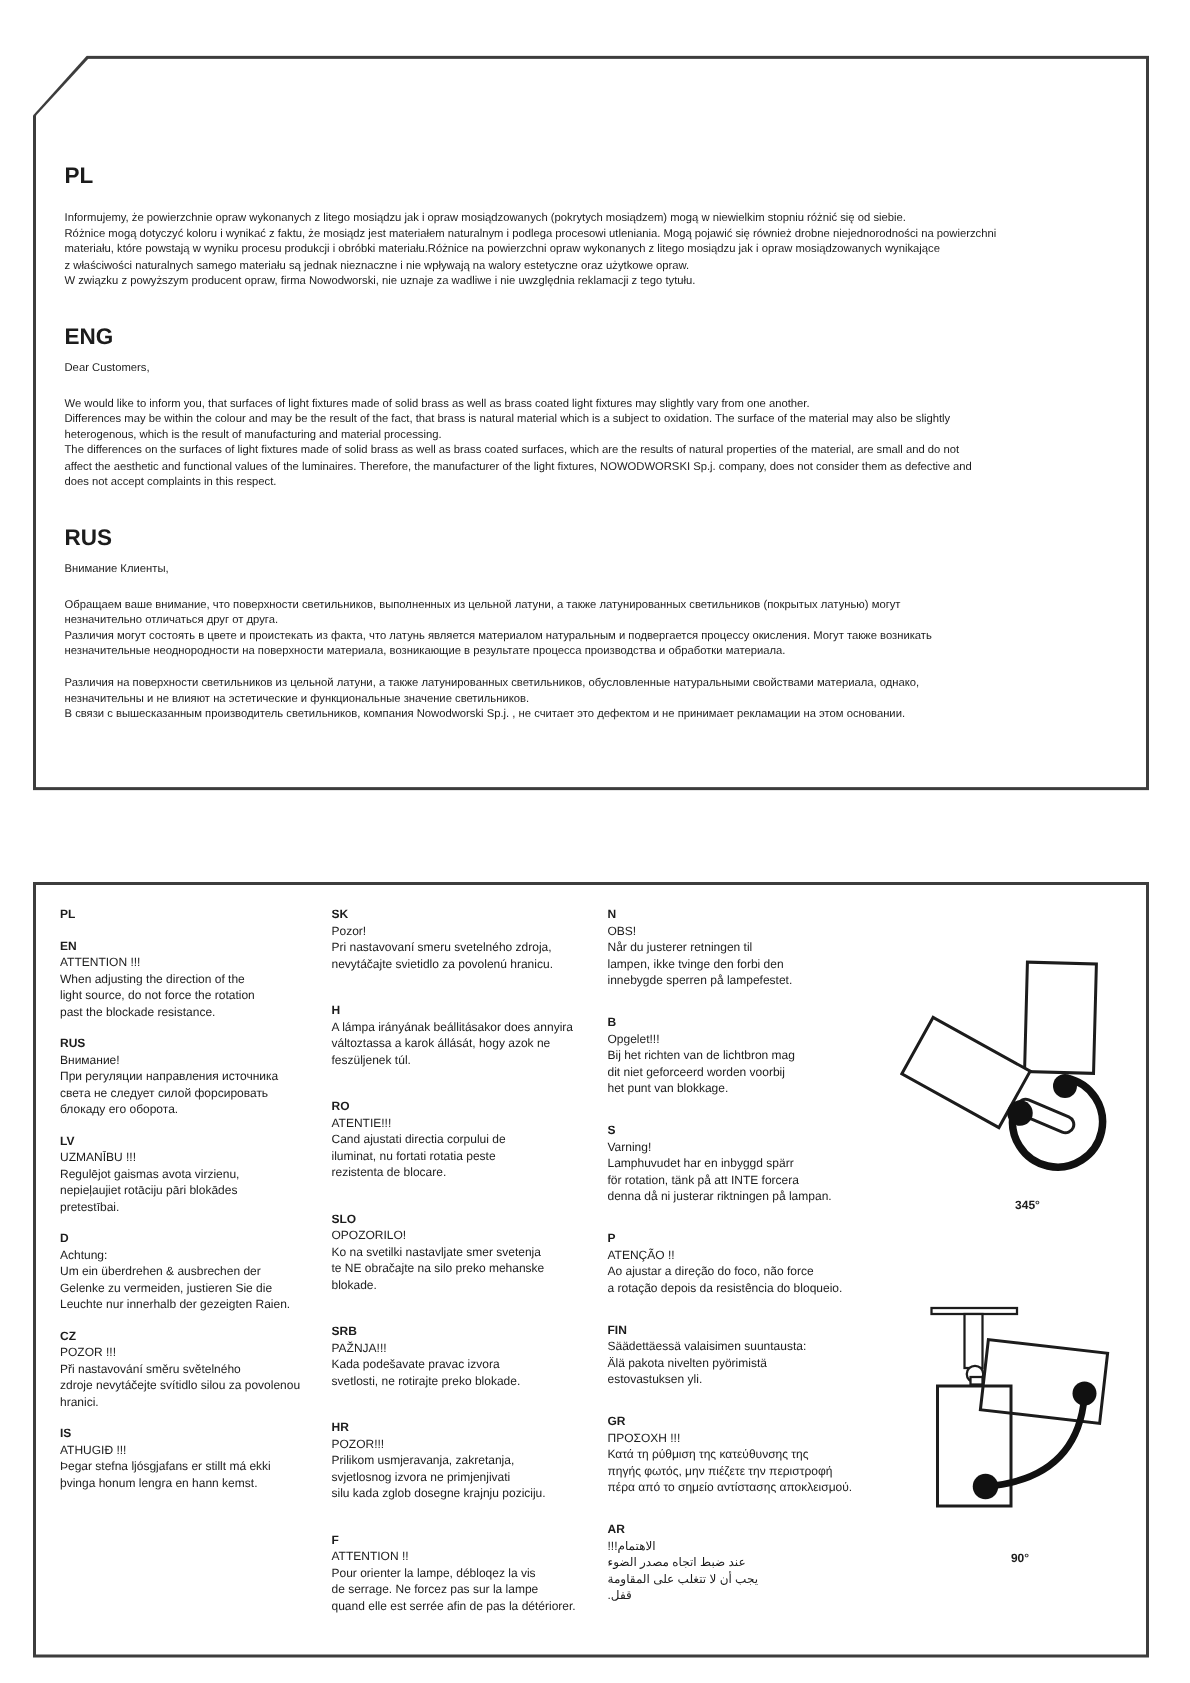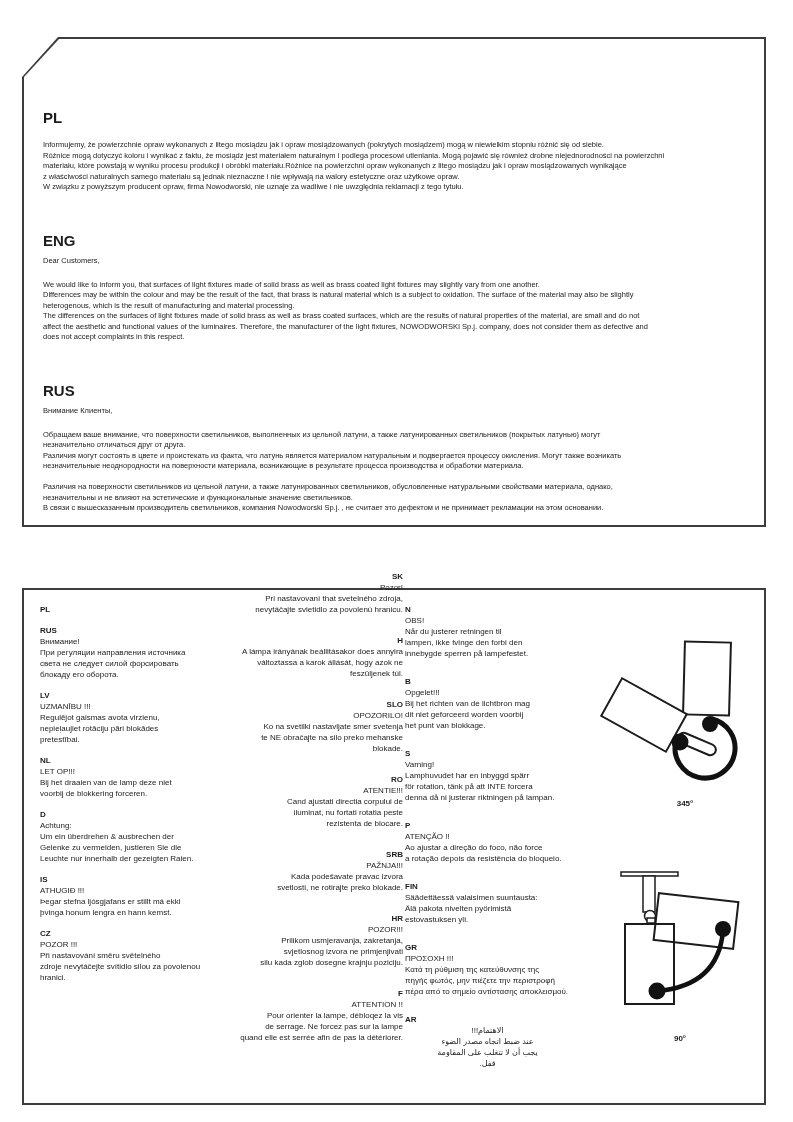--- a/index.html
+++ b/index.html
@@ -14,41 +14,41 @@
     position:absolute; left:22px; top:37px; width:744px; height:490px;
     background:#3d3d3d;
     clip-path:polygon(0 40px, 36px 0, 100% 0, 100% 100%, 0 100%);
   }
   .frame-top .inner {
     position:absolute; inset:2px; background:#fff;
     clip-path:polygon(0 38px, 35px 0, 100% 0, 100% 100%, 0 100%);
   }
   .notice-content { position:absolute; left:43px; top:110px; width:706px; }
   .section { margin:0; }
-  .section + .section { margin-top:40px; }
+  .section + .section { margin-top:24px; }
   .section-code { font-size:15px; font-weight:bold; line-height:15px; margin:0; }
   .salutation { font-size:7.5px; line-height:9px; margin:8px 0 0 0; }
   .salutation.bold { font-weight:bold; }
   .body-text { font-size:7.5px; line-height:10.5px; margin:15px 0 0 0; white-space:pre-line; }
 
   
   .frame-bottom {
     position:absolute; left:22px; top:588px; width:744px; height:517px;
     border:2px solid #3d3d3d; box-sizing:border-box; background:#fff;
   }
   .wcol { position:absolute; }
   .wcol-1 { left:40px;  top:604px; width:176px; }
-  .wcol-2 { left:221px; top:571px; width:182px;text-align:right; }
+  .wcol-2 { left:221px; top:604px; width:182px; }
   .wcol-3 { left:405px; top:604px; width:172px; }
   .wcol-1 .entry { margin-bottom:10px; }
   .wcol-2 .entry { margin-bottom:20px; }
   .wcol-3 .entry { margin-bottom:17px; }
   .entry .code { font-size:8px; line-height:11px; font-weight:bold; }
   .entry .wtext { font-size:8px; line-height:11px; white-space:pre-line; }
-  .entry .wtext.rtl { direction:rtl; text-align:center; width:165px; }
+  .entry .wtext.rtl { direction:rtl; text-align:left; width:165px; }
 
   .diagram { position:absolute; }
   .diagram text { font-family:"Liberation Sans","DejaVu Sans",sans-serif; }
 </style>
 </head>
 <body>
 
 <div class="page">
 
   <div class="frame-top">
@@ -88,87 +88,88 @@
     </div>
   </div>
 
   <div class="frame-bottom"></div>
 
   <div class="wcol wcol-1">
     <div class="entry">
       <div class="code">PL</div>
     </div>
     <div class="entry">
+      <div class="code">EN</div>
+      <div class="wtext">ATTENTION !!!
+When adjusting the direction of the
+light source, do not force the rotation
+past the blockade resistance.</div>
+    </div>
+    <div class="entry">
       <div class="code">RUS</div>
       <div class="wtext">Внимание!
 При регуляции направления источника
 света не следует силой форсировать
 блокаду его оборота.</div>
     </div>
     <div class="entry">
       <div class="code">LV</div>
       <div class="wtext">UZMANĪBU !!!
 Regulējot gaismas avota virzienu,
 nepieļaujiet rotāciju pāri blokādes
 pretestībai.</div>
     </div>
     <div class="entry">
-      <div class="code">NL</div>
-      <div class="wtext">LET OP!!!
-Bij het draaien van de lamp deze niet
-voorbij de blokkering forceren.</div>
-    </div>
-    <div class="entry">
       <div class="code">D</div>
       <div class="wtext">Achtung:
 Um ein überdrehen &amp; ausbrechen der
 Gelenke zu vermeiden, justieren Sie die
 Leuchte nur innerhalb der gezeigten Raien.</div>
     </div>
     <div class="entry">
-      <div class="code">IS</div>
-      <div class="wtext">ATHUGIÐ !!!
-Þegar stefna ljósgjafans er stillt má ekki
-þvinga honum lengra en hann kemst.</div>
-    </div>
-    <div class="entry">
       <div class="code">CZ</div>
       <div class="wtext">POZOR !!!
 Při nastavování směru světelného
 zdroje nevytáčejte svítidlo silou za povolenou
 hranici.</div>
     </div>
+    <div class="entry">
+      <div class="code">IS</div>
+      <div class="wtext">ATHUGIÐ !!!
+Þegar stefna ljósgjafans er stillt má ekki
+þvinga honum lengra en hann kemst.</div>
+    </div>
   </div>
 
   <div class="wcol wcol-2">
     <div class="entry">
       <div class="code">SK</div>
       <div class="wtext">Pozor!
-Pri nastavovaní that svetelného zdroja,
+Pri nastavovaní smeru svetelného zdroja,
 nevytáčajte svietidlo za povolenú hranicu.</div>
     </div>
     <div class="entry">
       <div class="code">H</div>
       <div class="wtext">A lámpa irányának beállitásakor does annyira
 változtassa a karok állását, hogy azok ne
 feszüljenek túl.</div>
+    </div>
+    <div class="entry">
+      <div class="code">RO</div>
+      <div class="wtext">ATENTIE!!!
+Cand ajustati directia corpului de
+iluminat, nu fortati rotatia peste
+rezistenta de blocare.</div>
     </div>
     <div class="entry">
       <div class="code">SLO</div>
       <div class="wtext">OPOZORILO!
 Ko na svetilki nastavljate smer svetenja
 te NE obračajte na silo preko mehanske
 blokade.</div>
-    </div>
-    <div class="entry">
-      <div class="code">RO</div>
-      <div class="wtext">ATENTIE!!!
-Cand ajustati directia corpului de
-iluminat, nu fortati rotatia peste
-rezistenta de blocare.</div>
     </div>
     <div class="entry">
       <div class="code">SRB</div>
       <div class="wtext">PAŽNJA!!!
 Kada podešavate pravac izvora
 svetlosti, ne rotirajte preko blokade.</div>
     </div>
     <div class="entry">
       <div class="code">HR</div>
       <div class="wtext">POZOR!!!

